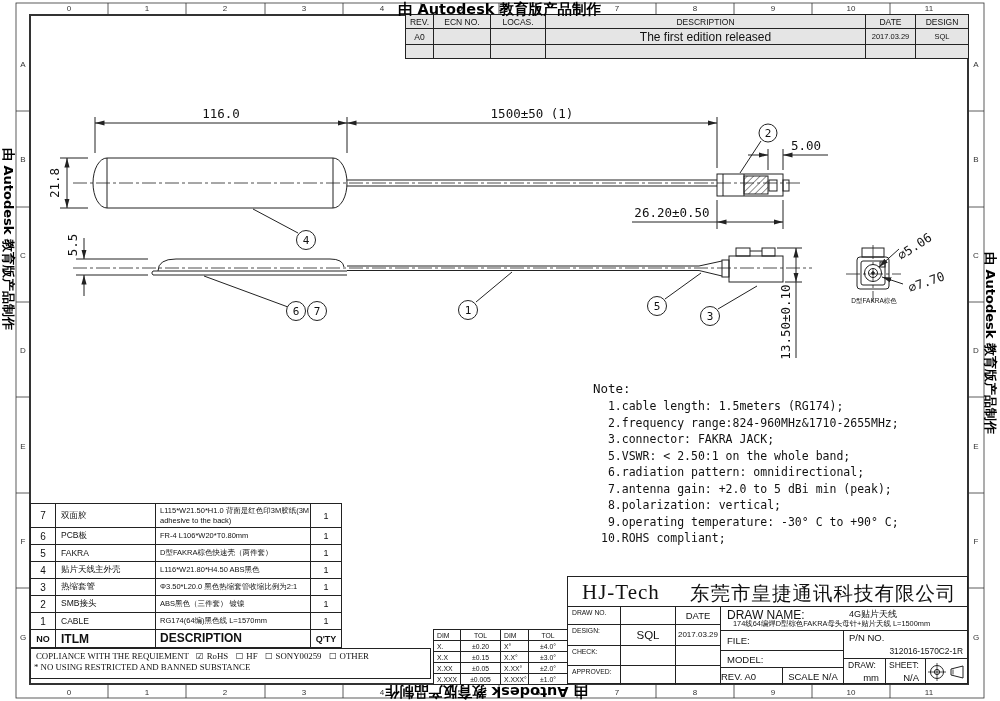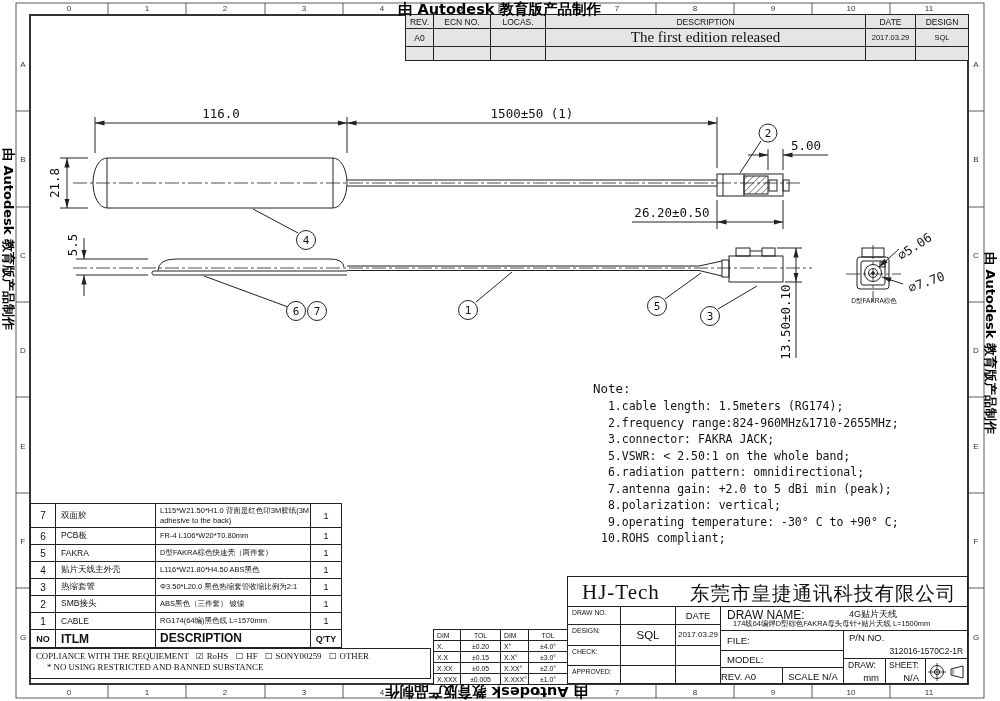--- a/index.html
+++ b/index.html
@@ -24,39 +24,39 @@
   .wm-top{left:398px;top:0;font-size:14.5px}
   .wm-bottom{left:385px;top:682px;font-size:14.5px;transform:rotate(180deg);transform-origin:50% 50%}
   .wm-left{left:17px;top:148px;font-size:13px;transform:rotate(90deg);transform-origin:0 0}
   .wm-right{left:999px;top:252px;font-size:13px;transform:rotate(90deg);transform-origin:0 0}
   
   table{border-collapse:collapse;table-layout:fixed}
   td{border:1px solid #222;padding:0;overflow:hidden;vertical-align:middle}
   
   .rt td{height:13px;font-size:8.5px;text-align:center;background:#e5e5e5}
   .rt .r1 td{height:15px}
-  .rt .desc{font-family:Liberation Serif, serif;font-size:15px}
+  .rt .desc{font-family:Liberation Sans, sans-serif;font-size:12px}
   .rt .small{font-size:7.5px}
   
   .notes{left:593px;top:381px;font-family:"DejaVu Sans Mono",monospace}
   .nt{font-size:12.5px;margin-bottom:2px}
   .ni{font-size:11.5px;line-height:16.5px;white-space:pre;padding-left:8px}
   
   .pt td{font-size:8px;background:#fff}
   .pt .no{text-align:center;font-size:10px}
   .pt .it{padding-left:5px;font-size:8.5px}
   .pt .de{padding-left:4px;font-size:7.5px;line-height:1.25}
   .pt .qt{text-align:center;font-size:9px}
   .pt .hr td{font-weight:bold;font-size:9px}
   .pt .hr .de,.pt .hr .it{font-size:12px}
   
   .cmp{left:30px;top:648px;width:399px;height:29px;border:1px solid #222;background:#fff;
        font-family:"Liberation Serif",serif;font-size:8.8px}
   .cmp .row1{padding:2px 0 0 5px;white-space:nowrap}
-  .cmp .row2{padding:1px 0 0 16px}
+  .cmp .row2{padding:1px 0 0 3px}
   .cmp .cb{font-family:"DejaVu Sans",sans-serif;font-size:8.5px;padding:0 1px 0 5px}
   
   .tt td{height:10px;font-size:6.8px;background:#fff}
   .tt .d{padding-left:3px}
   .tt .t{text-align:center}
   
   .tb{left:567px;top:576px;width:401px;height:108px;border:1.5px solid #222;background:#fff;box-sizing:border-box}
   .tb .cell{position:absolute;box-sizing:border-box;border-right:1px solid #222;border-bottom:1px solid #222}
   .tb .lbl{font-size:6.8px;padding:2px 0 0 4px}
   .tb .big{font-family:"Liberation Serif",serif}

